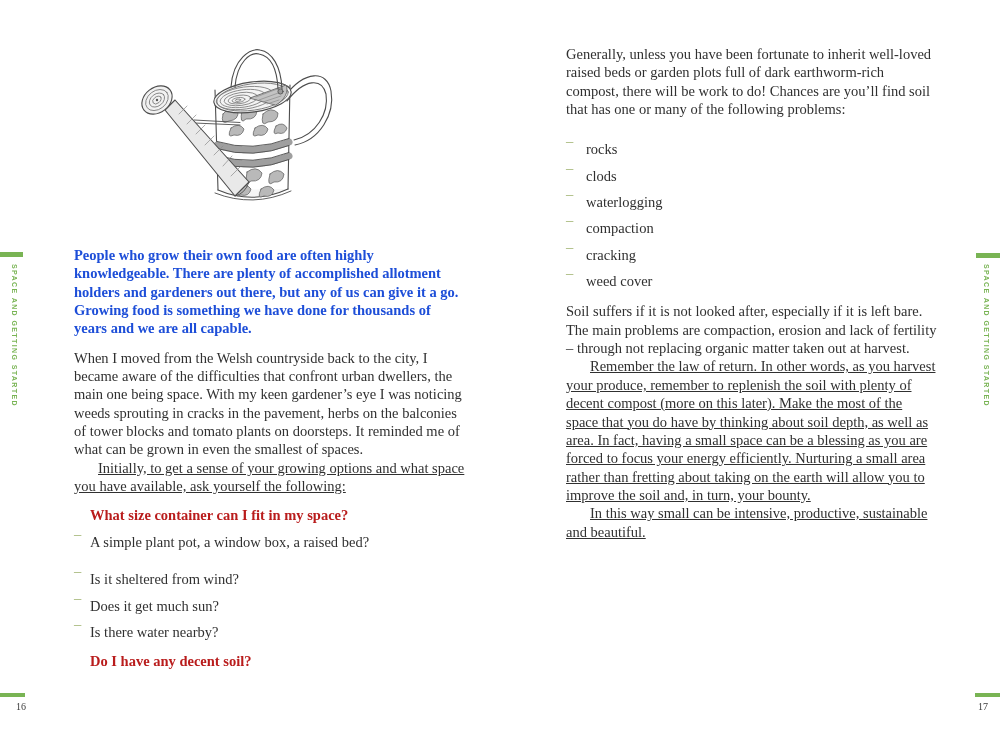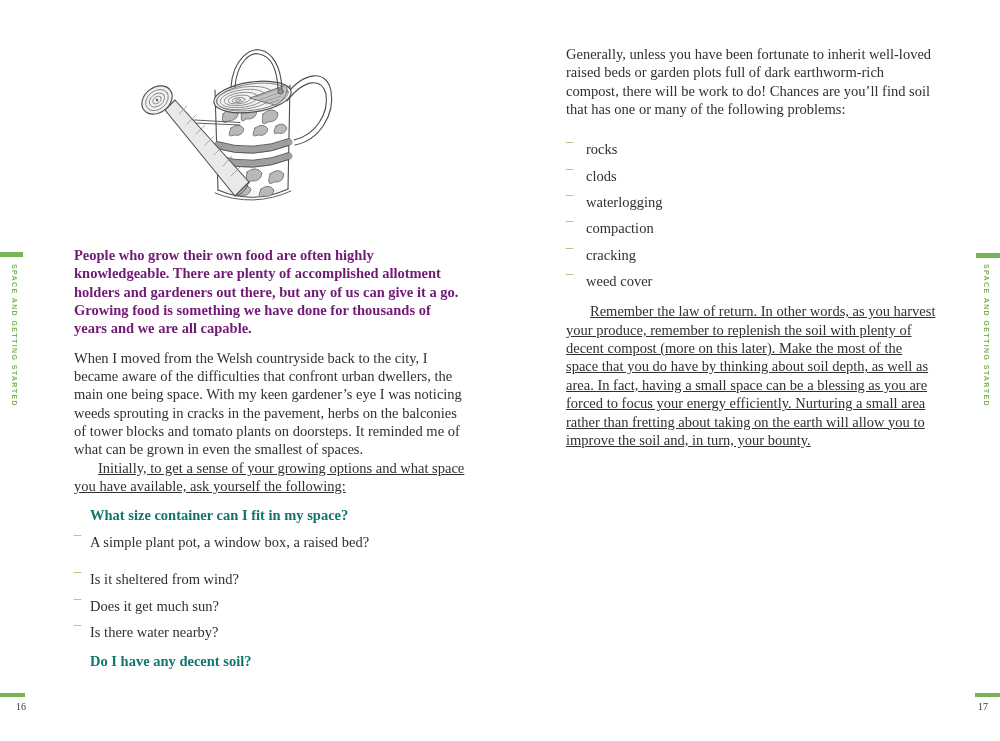--- a/index.html
+++ b/index.html
@@ -47,26 +47,26 @@
   .col {
     position: absolute;
     font-size: 14.5px;
     line-height: 18.35px;
     color: #303030;
   }
   .col-left  { left: 74px;  top: 246px; width: 392px; }
   .col-right { left: 566px; top: 45px;  width: 372px; }
 
   .col p { margin: 0; }
-  p.bold { font-weight: bold; color: #701a75; }
+  p.bold { font-weight: bold; color: #1d4ed8; }
   p.gap-after { margin-bottom: 11px; }
   p.indent { text-indent: 24px; text-decoration: underline; }
 
   .qa-group { margin-top: 11px; }
-  .qa-question { font-weight: bold; color: #0f766e; padding-left: 16px; }
+  .qa-question { font-weight: bold; color: #b91c1c; padding-left: 16px; }
   .dash-row { display: flex; }
   .dash-row .dash {
     flex: 0 0 16px;
     color: #9cb06c;
   }
   .dash-row .dash-text { flex: 1; margin-top: 8px; }
 
   .problem-list { margin: 14px 0 12px 0; }
   .problem-list .dash { flex: 0 0 20px; }
 
@@ -232,16 +232,18 @@
       <div class="dash-row">
         <span class="dash">–</span>
         <span class="dash-text">cracking</span>
       </div>
       <div class="dash-row">
         <span class="dash">–</span>
         <span class="dash-text">weed cover</span>
       </div>
     </div>
 
+    <p>Soil suffers if it is not looked after, especially if it is left bare. The main problems are compaction, erosion and lack of fertility – through not replacing organic matter taken out at harvest.</p>
     <p class="indent">Remember the law of return. In other words, as you harvest your produce, remember to replenish the soil with plenty of decent compost (more on this later). Make the most of the space that you do have by thinking about soil depth, as well as area. In fact, having a small space can be a blessing as you are forced to focus your energy efficiently. Nurturing a small area rather than fretting about taking on the earth will allow you to improve the soil and, in turn, your bounty.</p>
+    <p class="indent">In this way small can be intensive, productive, sustainable and beautiful.</p>
   </div>
 
 </div>
 
 </body></html>

